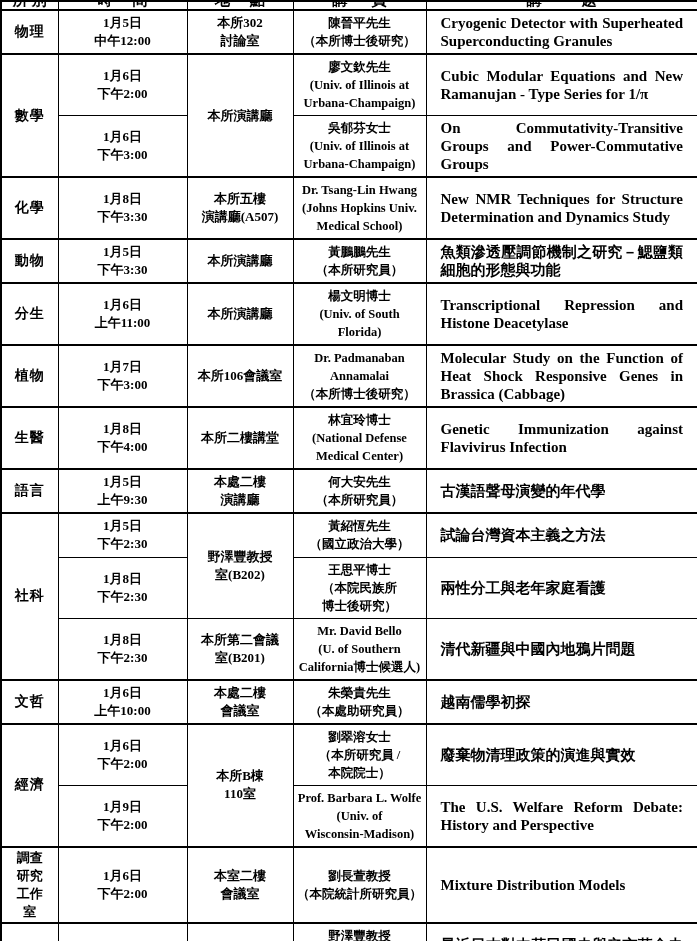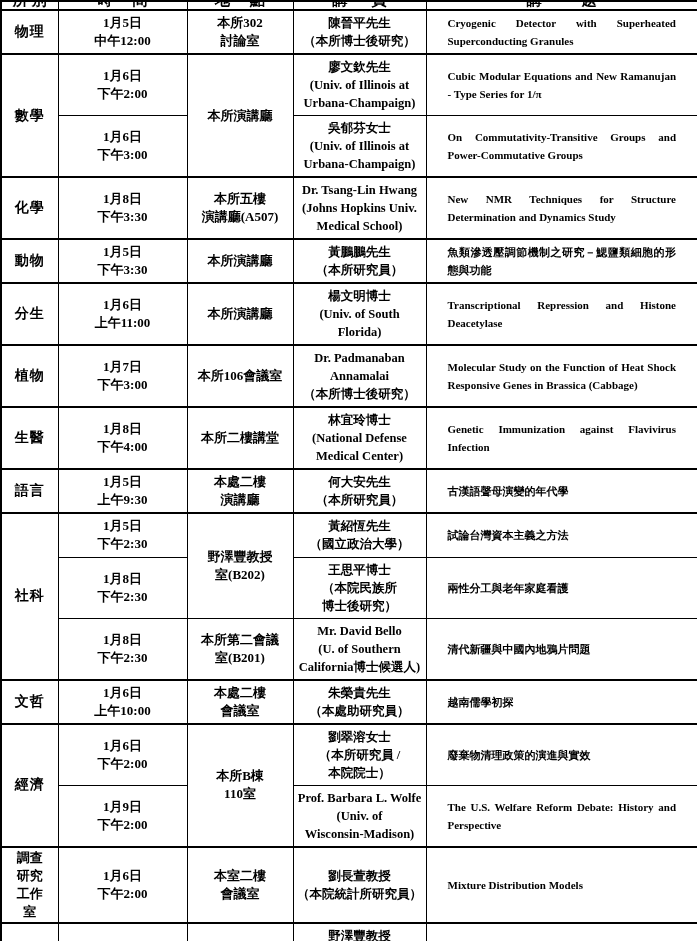--- a/index.html
+++ b/index.html
@@ -6,21 +6,21 @@
   body{font-family:"Liberation Serif","DejaVu Serif",serif;color:#000;}
   table{border-collapse:collapse;table-layout:fixed;width:697px;border:2px solid #000;}
   td{border:1px solid #000;text-align:center;vertical-align:middle;font-weight:bold;
      font-size:13px;line-height:18px;padding:1px 2px;white-space:pre-line;overflow:hidden;}
   tr.g>td{border-top:2px solid #000;}
   td.dept{font-size:14px;letter-spacing:1px;}
   td.vdept{font-size:13px;line-height:18px;letter-spacing:0;}
   td.time{font-size:13px;}
   td.place{font-size:13px;margin-top:8px;}
   td.spk{font-size:12.5px;line-height:18px;padding:3px;}
-  td.topic{text-align:justify;padding:2px 21px;font-size:11px;line-height:18px;}
+  td.topic{text-align:justify;padding:2px 14px;font-size:15px;line-height:18px;}
   
   tr.hdr td{padding:0;}
   .hclip{position:relative;height:7px;overflow:hidden;}
   .hclip span{position:absolute;left:0;right:0;bottom:0;display:block;
               font-size:15px;font-weight:bold;line-height:18px;text-align:center;}
   .h1 span{letter-spacing:4px;text-indent:4px;}
   .h2 span,.h3 span{letter-spacing:20px;text-indent:20px;}
   .h4 span{letter-spacing:24px;text-indent:24px;}
   .h5 span{letter-spacing:40px;text-indent:40px;}
   

